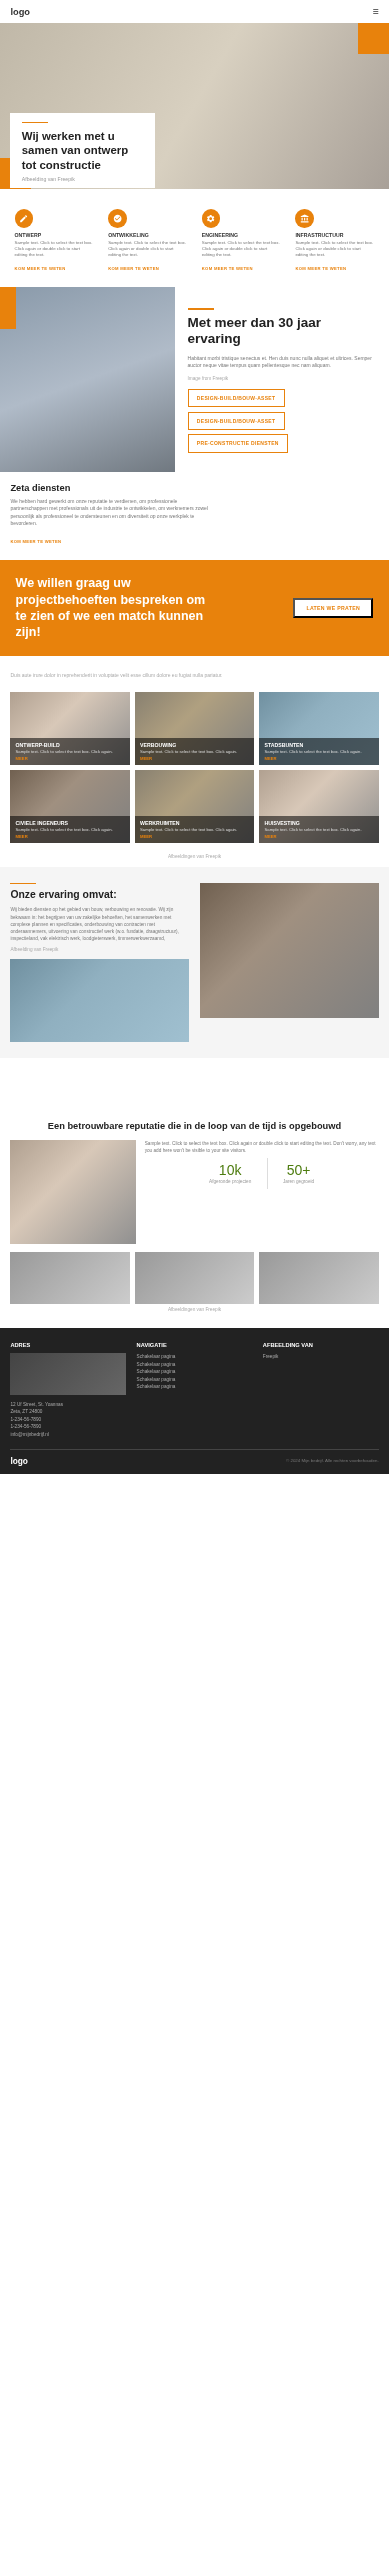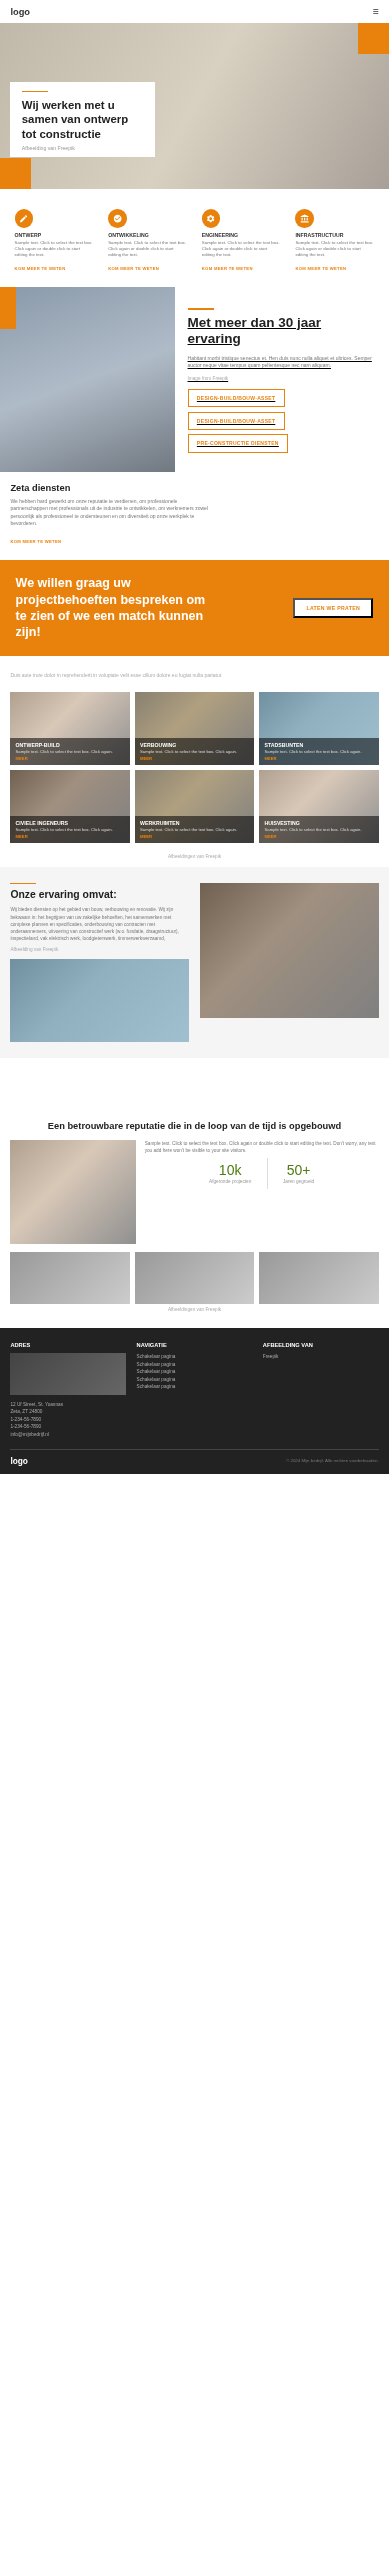--- a/index.html
+++ b/index.html
@@ -7,36 +7,36 @@
 
     
     .nav { display: flex; justify-content: space-between; align-items: center; padding: 6.2px 10.4px; background: #fff; }
     .nav-logo { font-size: 9.3px; font-weight: bold; color: #333; }
     .nav-hamburger { font-size: 10.4px; color: #333; cursor: pointer; }
 
     
     .hero { position: relative; width: 100%; height: 166px; overflow: hidden; background: #e8e8e8; }
     .orange-block-hero { position: absolute; top: 0; right: 0; width: 31px; height: 31px; background: #e8820c; }
     .orange-block-hero2 { position: absolute; bottom: 0; left: 0; width: 31px; height: 31px; background: #e8820c; }
-    .hero-text-box { position: absolute; bottom: 32px; left: 10.4px; background: #fff; padding: 9.3px 11.4px 6.2px; max-width: 145px; }
+    .hero-text-box { position: absolute; bottom: 1px; left: 10.4px; background: #fff; padding: 9.3px 11.4px 6.2px; max-width: 145px; }
     .hero-text-box h1 { font-size: 11.4px; font-weight: bold; color: #222; line-height: 1.3; margin-bottom: 3.1px; }
     .hero-text-box .caption { font-size: 5.2px; color: #999; margin-top: 3.1px; }
 
     
     .services-section { background: #fff; padding: 14.5px 10.4px 10.4px; }
     .services-grid { display: grid; grid-template-columns: repeat(4, 1fr); gap: 6.2px; }
     .service-card { text-align: left; padding: 5.2px 4.2px; }
     .service-icon { width: 18.7px; height: 18.7px; background: #e8820c; border-radius: 50%; display: flex; align-items: center; justify-content: center; margin-bottom: 4.2px; }
     .service-icon svg { width: 9.3px; height: 9.3px; fill: #fff; }
     .service-card h4 { font-size: 5.2px; font-weight: bold; color: #333; margin-bottom: 2.1px; text-transform: uppercase; }
     .service-card p { font-size: 4.4px; color: #777; line-height: 1.4; margin-bottom: 3.1px; }
     .read-more { font-size: 4.2px; color: #e8820c; text-decoration: none; font-weight: bold; text-transform: uppercase; letter-spacing: 0.3px; }
 
     
-    .experience-section { position: relative; width: 100%; min-height: 166px; background: #ec4899; overflow: hidden; display: flex; text-decoration: underline; }
+    .experience-section { position: relative; width: 100%; min-height: 166px; background: #ec4899; overflow: hidden; display: flex; }
     .exp-left { width: 45%; position: relative; }
     .exp-orange-accent { position: absolute; top: 0; left: 0; width: 15.6px; height: 42px; background: #e8820c; }
     .exp-right { width: 55%; padding: 21px 12.5px 15.6px; background: #fff; }
     .exp-right h2 { font-size: 13.5px; font-weight: bold; color: #222; line-height: 1.2; margin-bottom: 7.3px; }
     .exp-right p { font-size: 5px; color: #777; line-height: 1.5; margin-bottom: 6.2px; }
     .exp-caption { font-size: 4.7px; color: #aaa; margin-bottom: 8.3px; }
     .btn-outline { display: block; border: 1px solid #e8820c; color: #e8820c; padding: 5.2px 8.3px; font-size: 5px; font-weight: bold; text-transform: uppercase; letter-spacing: 0.3px; margin-bottom: 4.2px; cursor: pointer; background: #fff; text-align: left; }
 
     
     .cta-banner { background: #e8820c; padding: 15.6px 15.6px; display: flex; align-items: center; justify-content: space-between; gap: 48px; }

